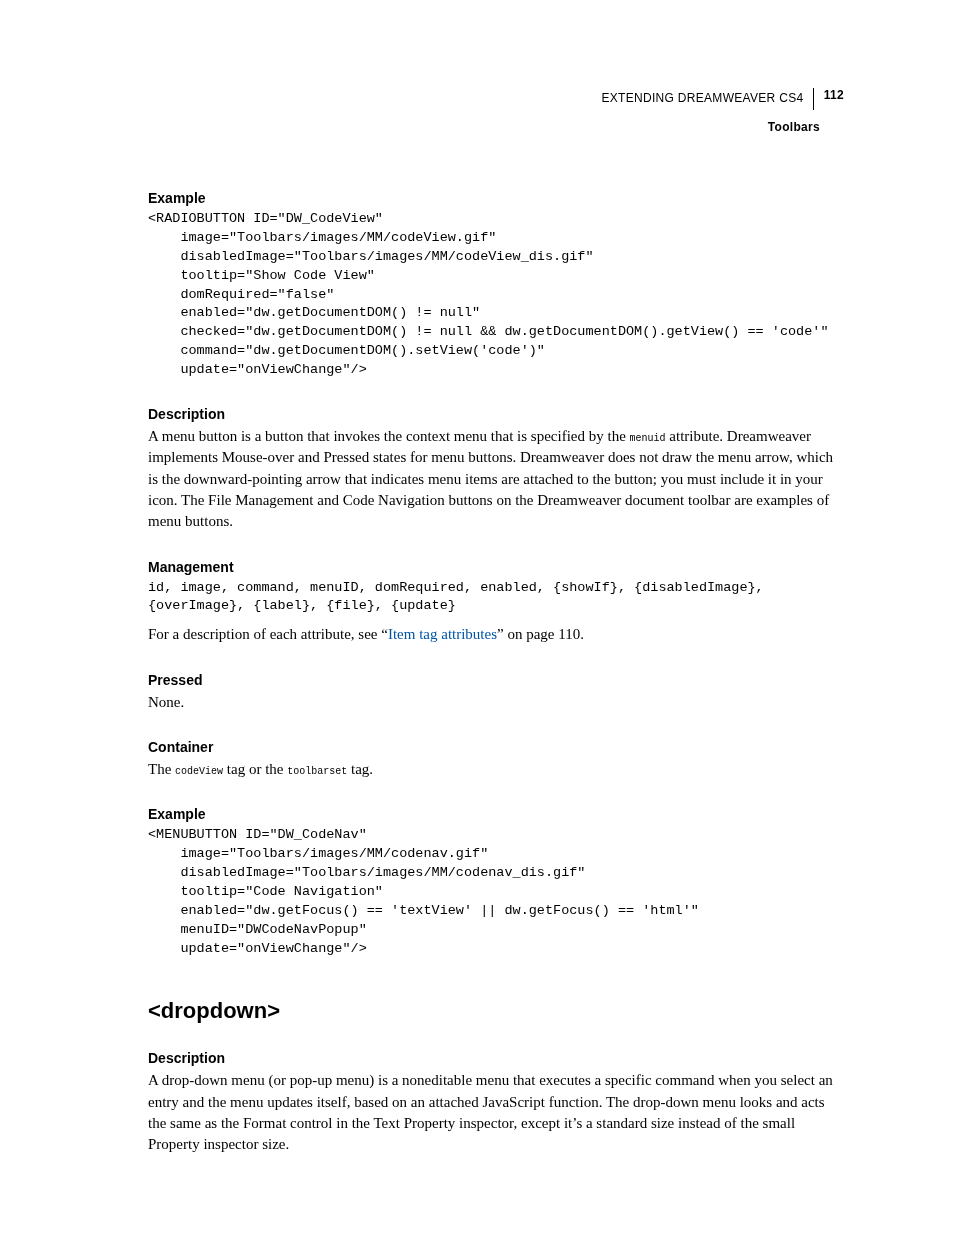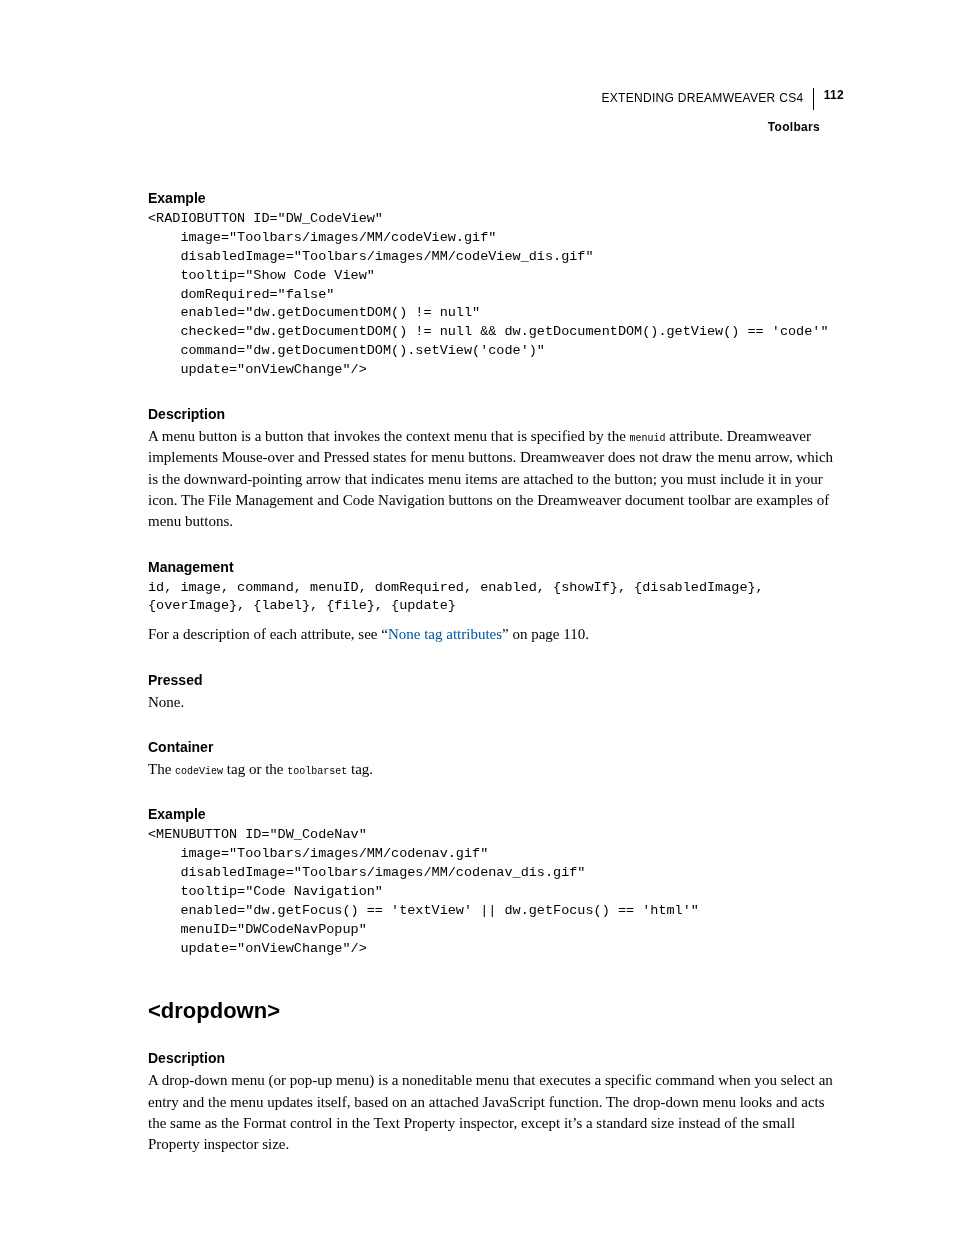--- a/index.html
+++ b/index.html
@@ -92,21 +92,21 @@
 
 
   <div class="section-label">Description</div>
   <p class="body">
     <span>A menu button is a button that invokes the context menu that is specified by the </span><span class="inline-code">menuid</span><span> attribute. Dreamweaver implements Mouse-over and Pressed states for menu buttons. Dreamweaver does not draw the menu arrow, which is the downward-pointing arrow that indicates menu items are attached to the button; you must include it in your icon. The File Management and Code Navigation buttons on the Dreamweaver document toolbar are examples of menu buttons.</span>
   </p>
 
   <div class="section-label">Management</div>
   <pre class="code" style="white-space:pre-wrap;">id, image, command, menuID, domRequired, enabled, {showIf}, {disabledImage}, {overImage}, {label}, {file}, {update}</pre>
   <p class="body">
-    <span>For a description of each attribute, see “</span><a href="#" class="link">None tag attributes</a><span>” on page 110.</span>
+    <span>For a description of each attribute, see “</span><a href="#" class="link">Item tag attributes</a><span>” on page 110.</span>
   </p>
 
   <div class="section-label">Pressed</div>
   <p class="body">None.</p>
 
   <div class="section-label">Container</div>
   <p class="body">
     <span>The </span><span class="inline-code">codeView</span><span> tag or the </span><span class="inline-code">toolbarset</span><span> tag.</span>
   </p>
 

